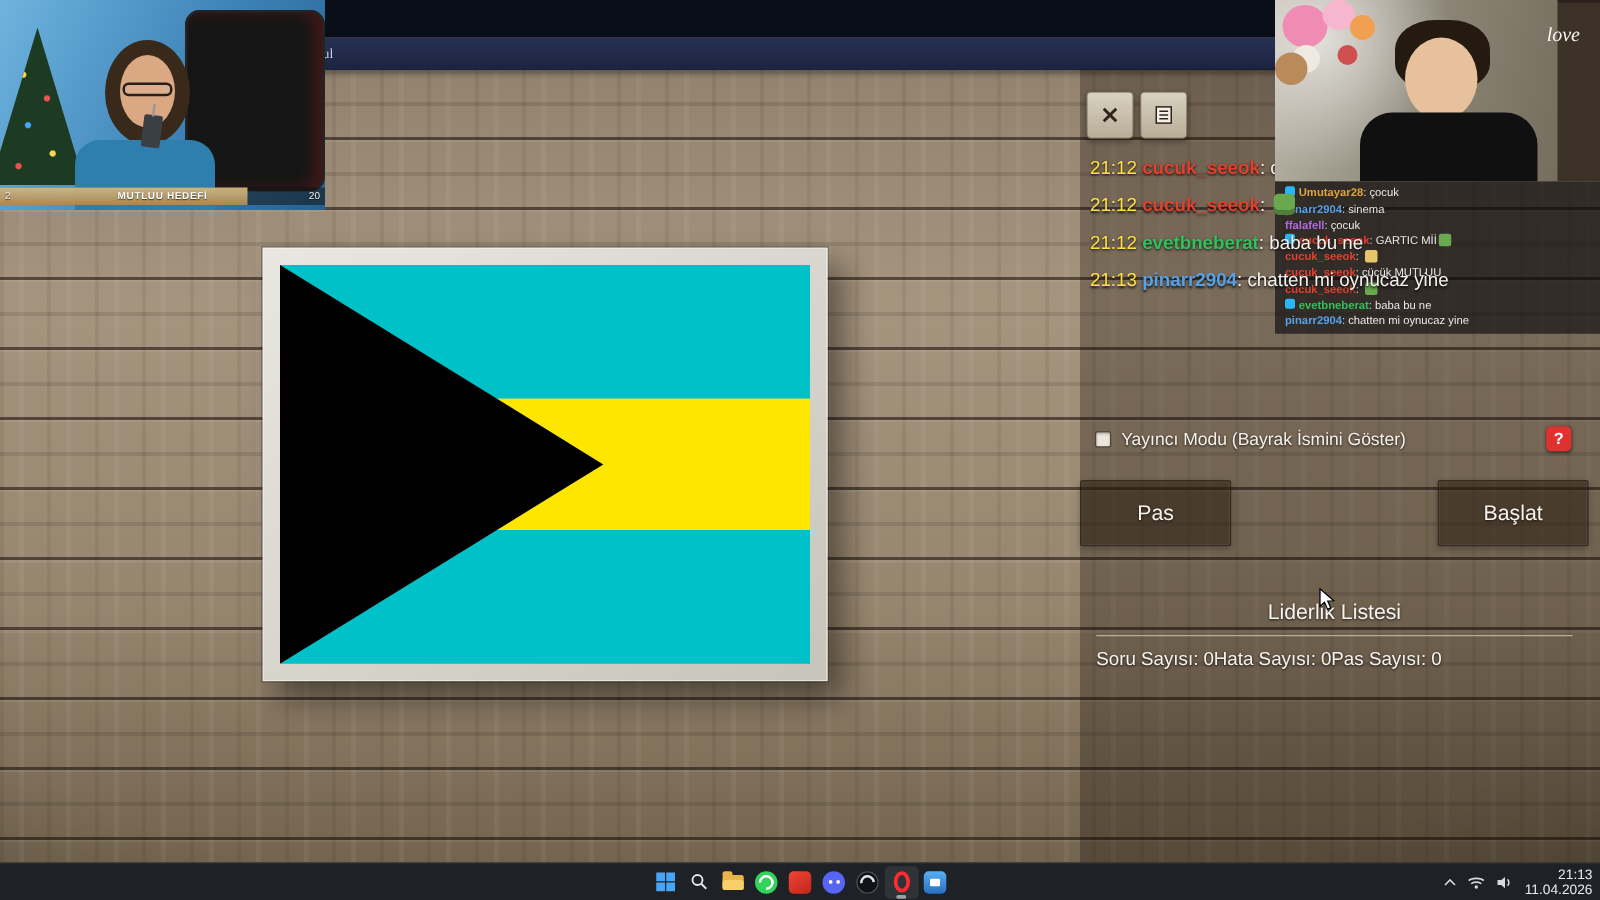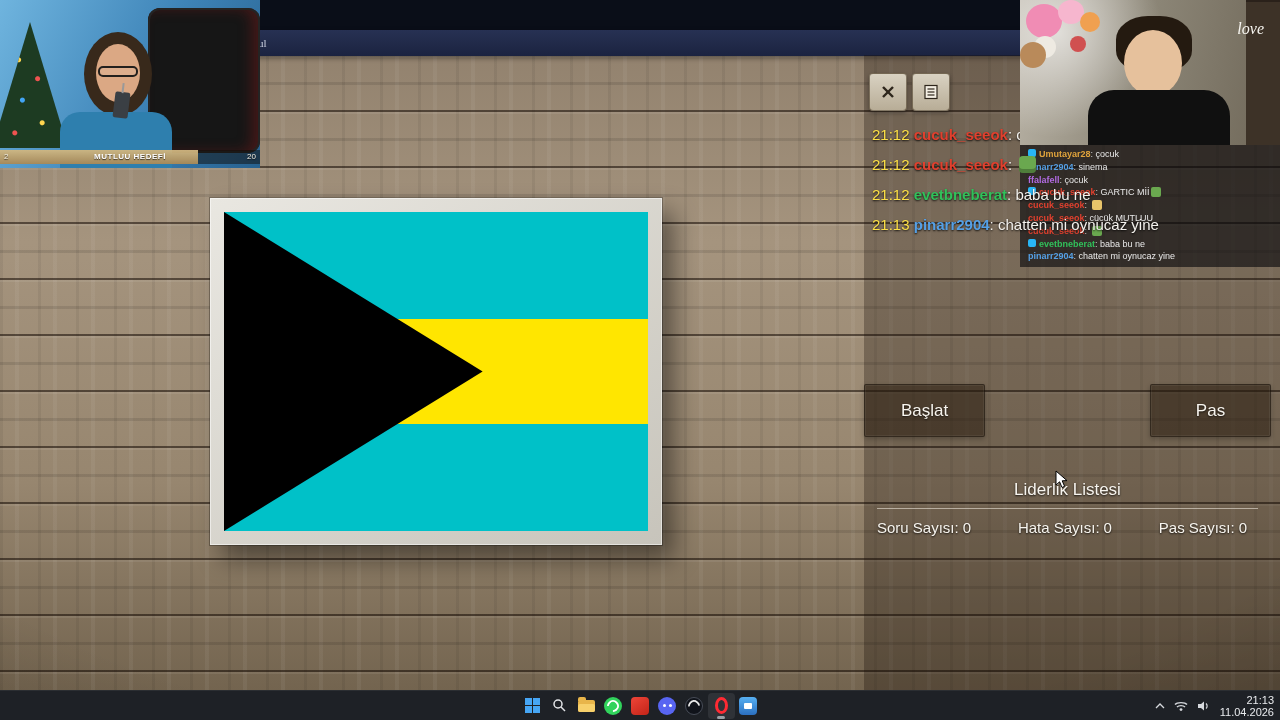--- a/index.html
+++ b/index.html
@@ -130,21 +130,21 @@
     justify-content:space-between;z-index:5;}
   .act-btn{width:121px;height:53px;background:rgba(40,27,14,0.55);border:1px solid rgba(0,0,0,0.3);
     box-sizing:border-box;border-radius:2px;color:#f7f4ee;font-size:17px;display:flex;
     align-items:center;justify-content:center;cursor:pointer;text-shadow:0 1px 2px rgba(0,0,0,0.7);
     box-shadow:inset 0 0 0 1px rgba(255,255,255,0.05), 0 2px 5px rgba(0,0,0,0.25);}
 
   
   .board{position:absolute;left:864px;top:480px;width:407px;z-index:5;color:#f7f4ee;}
   .board-title{text-align:center;font-size:17px;text-shadow:0 1px 2px rgba(0,0,0,0.8);}
   .board-divider{margin:8px auto 0 auto;width:381px;border-bottom:1px solid rgba(245,240,230,0.55);}
-  .board-stats{margin:10px 24px 0 13px;display:flex;justify-content:space-between;
+  .board-stats{margin:10px 24px 0 13px;display:flex;
     font-size:15px;text-shadow:0 1px 2px rgba(0,0,0,0.8);}
   .stat-val{margin-left:4px;}
 
   
   .cursor{position:absolute;left:1055px;top:470px;z-index:60;}
 
   
   .taskbar{position:absolute;left:0;top:690px;width:1280px;height:30px;background:#1e2126;
     border-top:1px solid rgba(255,255,255,0.06);box-sizing:border-box;z-index:50;
     display:flex;align-items:center;justify-content:center;}
@@ -263,24 +263,29 @@
       <span class="chat-user" style="color: rgb(49, 192, 90);">evetbneberat</span><span>:</span>
       <span class="chat-text">baba bu ne</span>
     </div>
     <div class="chat-line">
       <span class="chat-time">21:13</span>
       <span class="chat-user" style="color: rgb(85, 160, 230);">pinarr2904</span><span>:</span>
       <span class="chat-text">chatten mi oynucaz yine</span>
     </div>
   </div>
 
+  <div class="mode-row">
+    <span class="checkbox"></span>
+    <span class="mode-label">Yayıncı Modu (Bayrak İsmini Göster)</span>
+    <span class="help-btn">?</span>
+  </div>
 
   <div class="actions">
+    <div class="act-btn">Pas</div>
     <div class="act-btn">Başlat</div>
-    <div class="act-btn">Pas</div>
   </div>
 
   <div class="board">
     <div class="board-title">Liderlik Listesi</div>
     <div class="board-divider"></div>
     <div class="board-stats">
       <span><span>Soru Sayısı:</span><span class="stat-val">0</span></span>
       <span><span>Hata Sayısı:</span><span class="stat-val">0</span></span>
       <span><span>Pas Sayısı:</span><span class="stat-val">0</span></span>
     </div>

